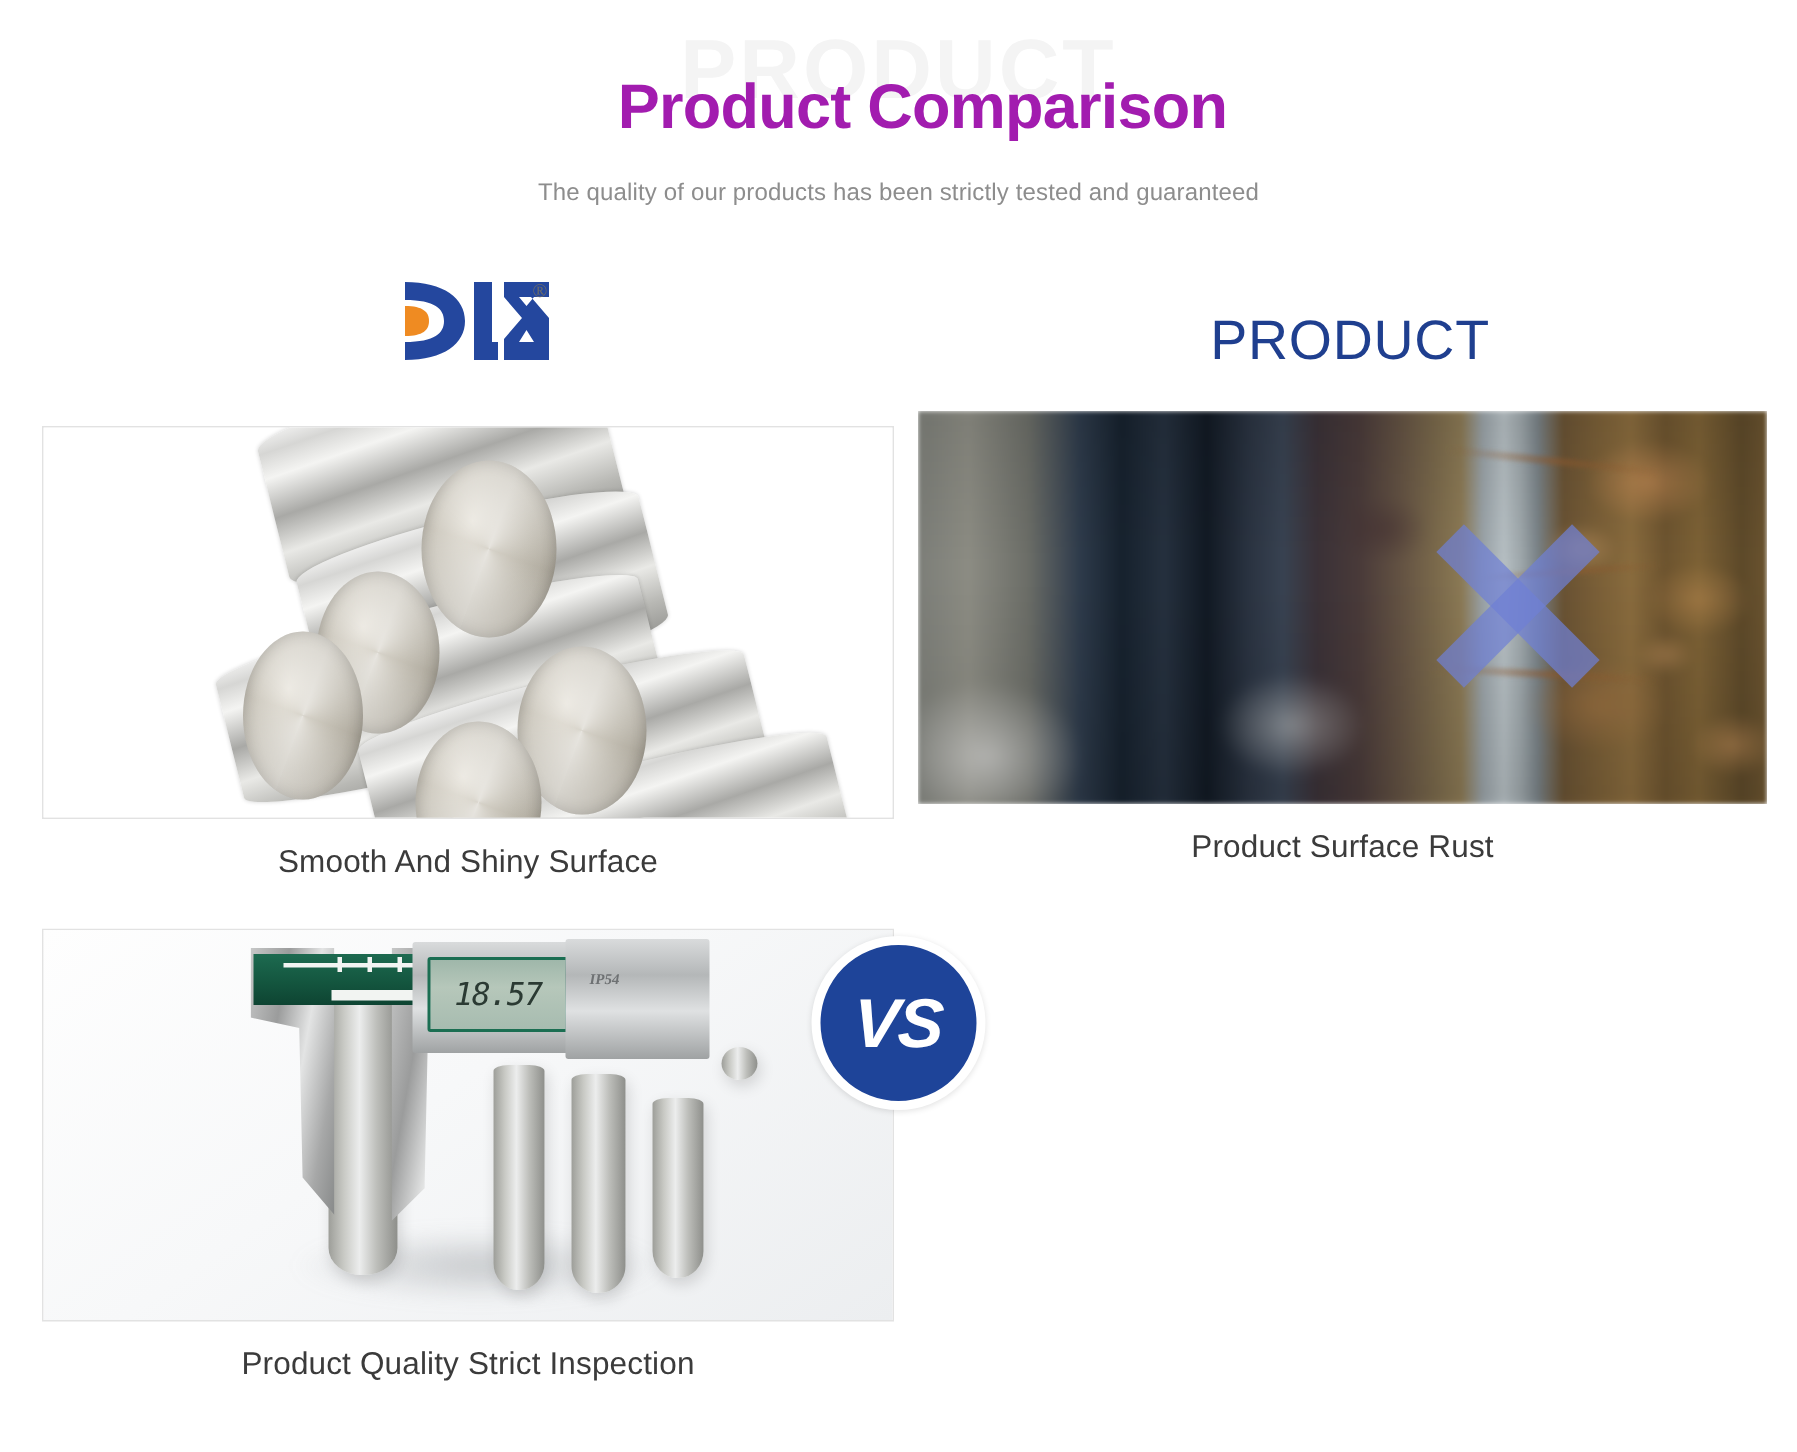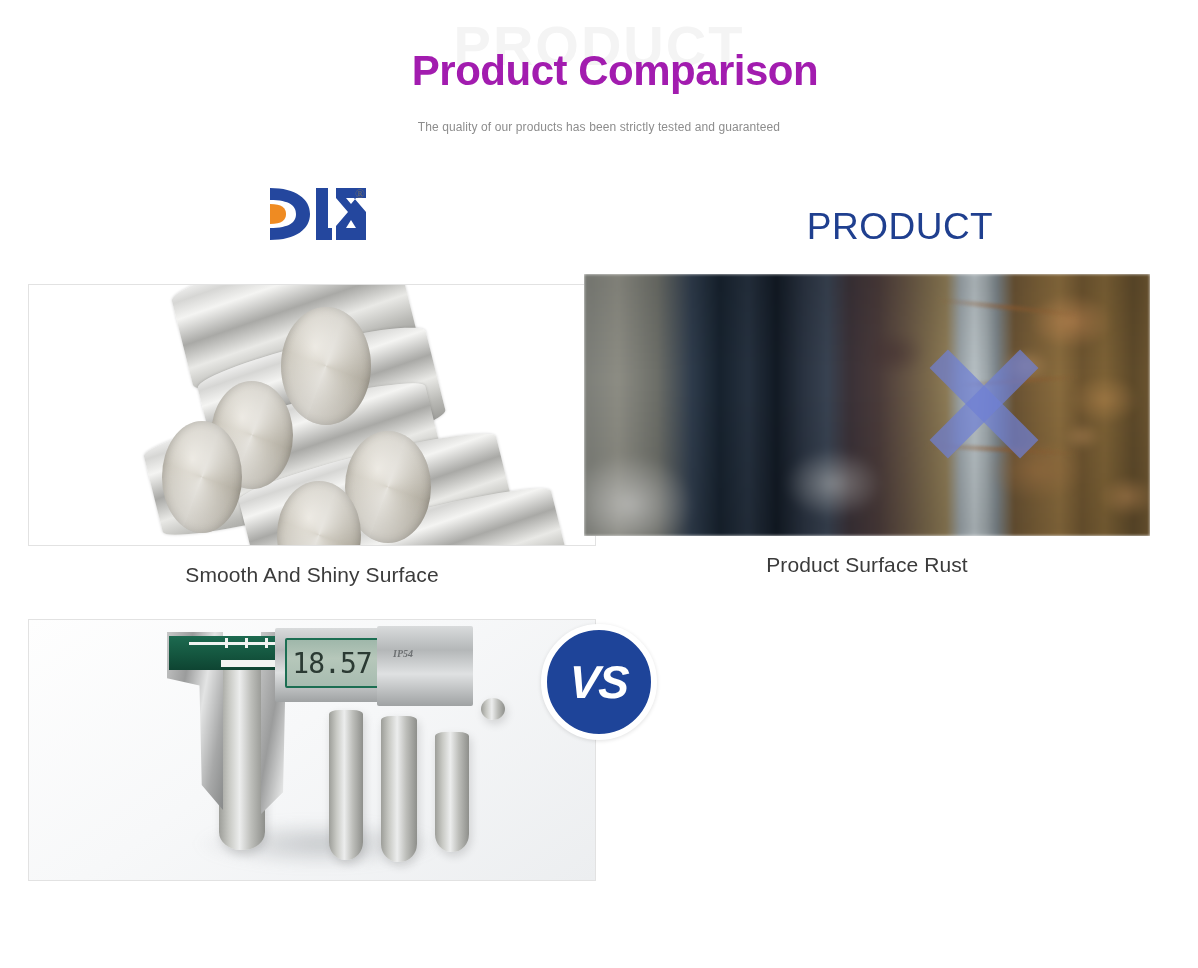--- a/index.html
+++ b/index.html
@@ -47,21 +47,21 @@
     font-weight: bold;
     color: #a21caf;
     letter-spacing: -0.5px;
     line-height: 1.1;
   }
   .page-subtitle {
     position: absolute;
     top: 120px;
     left: 0;
     width: 1198px;
-    font-size: 12px;
+    font-size: 16px;
     color: #8d8d8d;
     font-weight: normal;
     letter-spacing: 0.1px;
   }
 
   
   .brand-row {
     position: absolute;
     top: 172px; left: 0;
     width: 1198px;
@@ -103,21 +103,21 @@
     width: 1198px;
   }
   .row-1 { top: 274px; height: 320px; }
   .row-2 { top: 609px; height: 325px; }
 
   .panel {
     position: absolute;
     overflow: hidden;
   }
   .panel-left  { left: 28px;  width: 568px; margin-top: 10px; }
-  .panel-right { left: 584px; width: 566px; }
+  .panel-right { left: 612px; width: 566px; }
 
   .thumb {
     position: relative;
     width: 100%;
     height: 262px;
     overflow: hidden;
     background: #fff;
   }
   .thumb.bordered { border: 1px solid #e2e2e2; }
 
@@ -215,23 +215,24 @@
   }
   .cal-lcd {
     position:absolute;
     background: linear-gradient(180deg,#9fb7aa 0%,#b6c7ba 40%,#a7bcb0 100%);
     border: 2px solid #1b6e52;
     border-radius: 2px;
     display:flex; align-items:center; justify-content:center;
   }
   .cal-lcd span {
     font-family: "DejaVu Sans Mono", monospace;
-    font-size: 28px;
+    font-size: 21px;
     color: #2b3a33;
     letter-spacing: -1px;
+    font-style: italic;
   }
   .cal-body {
     position:absolute;
     background: linear-gradient(180deg,#d9dbdc 0%,#b4b7b8 30%,#dfe1e2 60%,#9fa2a3 100%);
     border-radius: 2px;
   }
   .cal-ip {
     position:absolute;
     font-family: "Liberation Serif", serif;
     font-style: italic;
@@ -432,18 +433,19 @@
           </div>
           <div class="cal-body" style="left:348px; top:6px; width:96px; height:80px;"></div>
           <div class="cal-ip" style="left:364px; top:28px;">IP54</div>
 
           <div class="cal-rod" style="left:300px; top:90px; width:34px; height:150px;"></div>
           <div class="cal-rod" style="left:352px; top:96px; width:36px; height:146px;"></div>
           <div class="cal-rod" style="left:406px; top:112px; width:34px; height:120px;"></div>
           <div class="cal-rod" style="left:452px; top:78px; width:24px; height:22px; border-radius:50%;"></div>
         </div>
       </div>
+      <div class="caption">Product Quality Strict Inspection</div>
     </div>
 
 
   </div>
 
 </div>
 
 </body></html>

